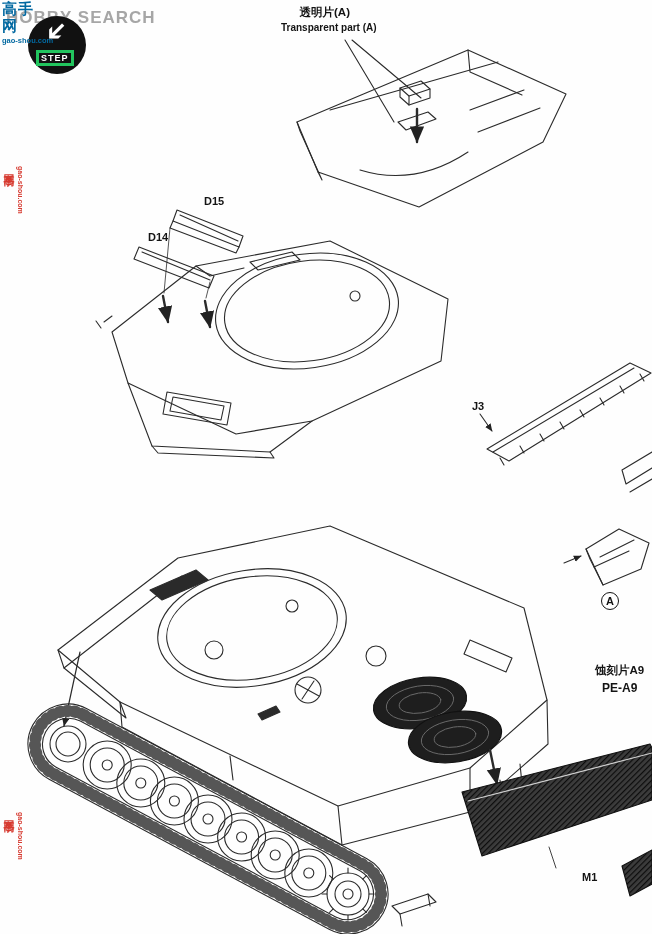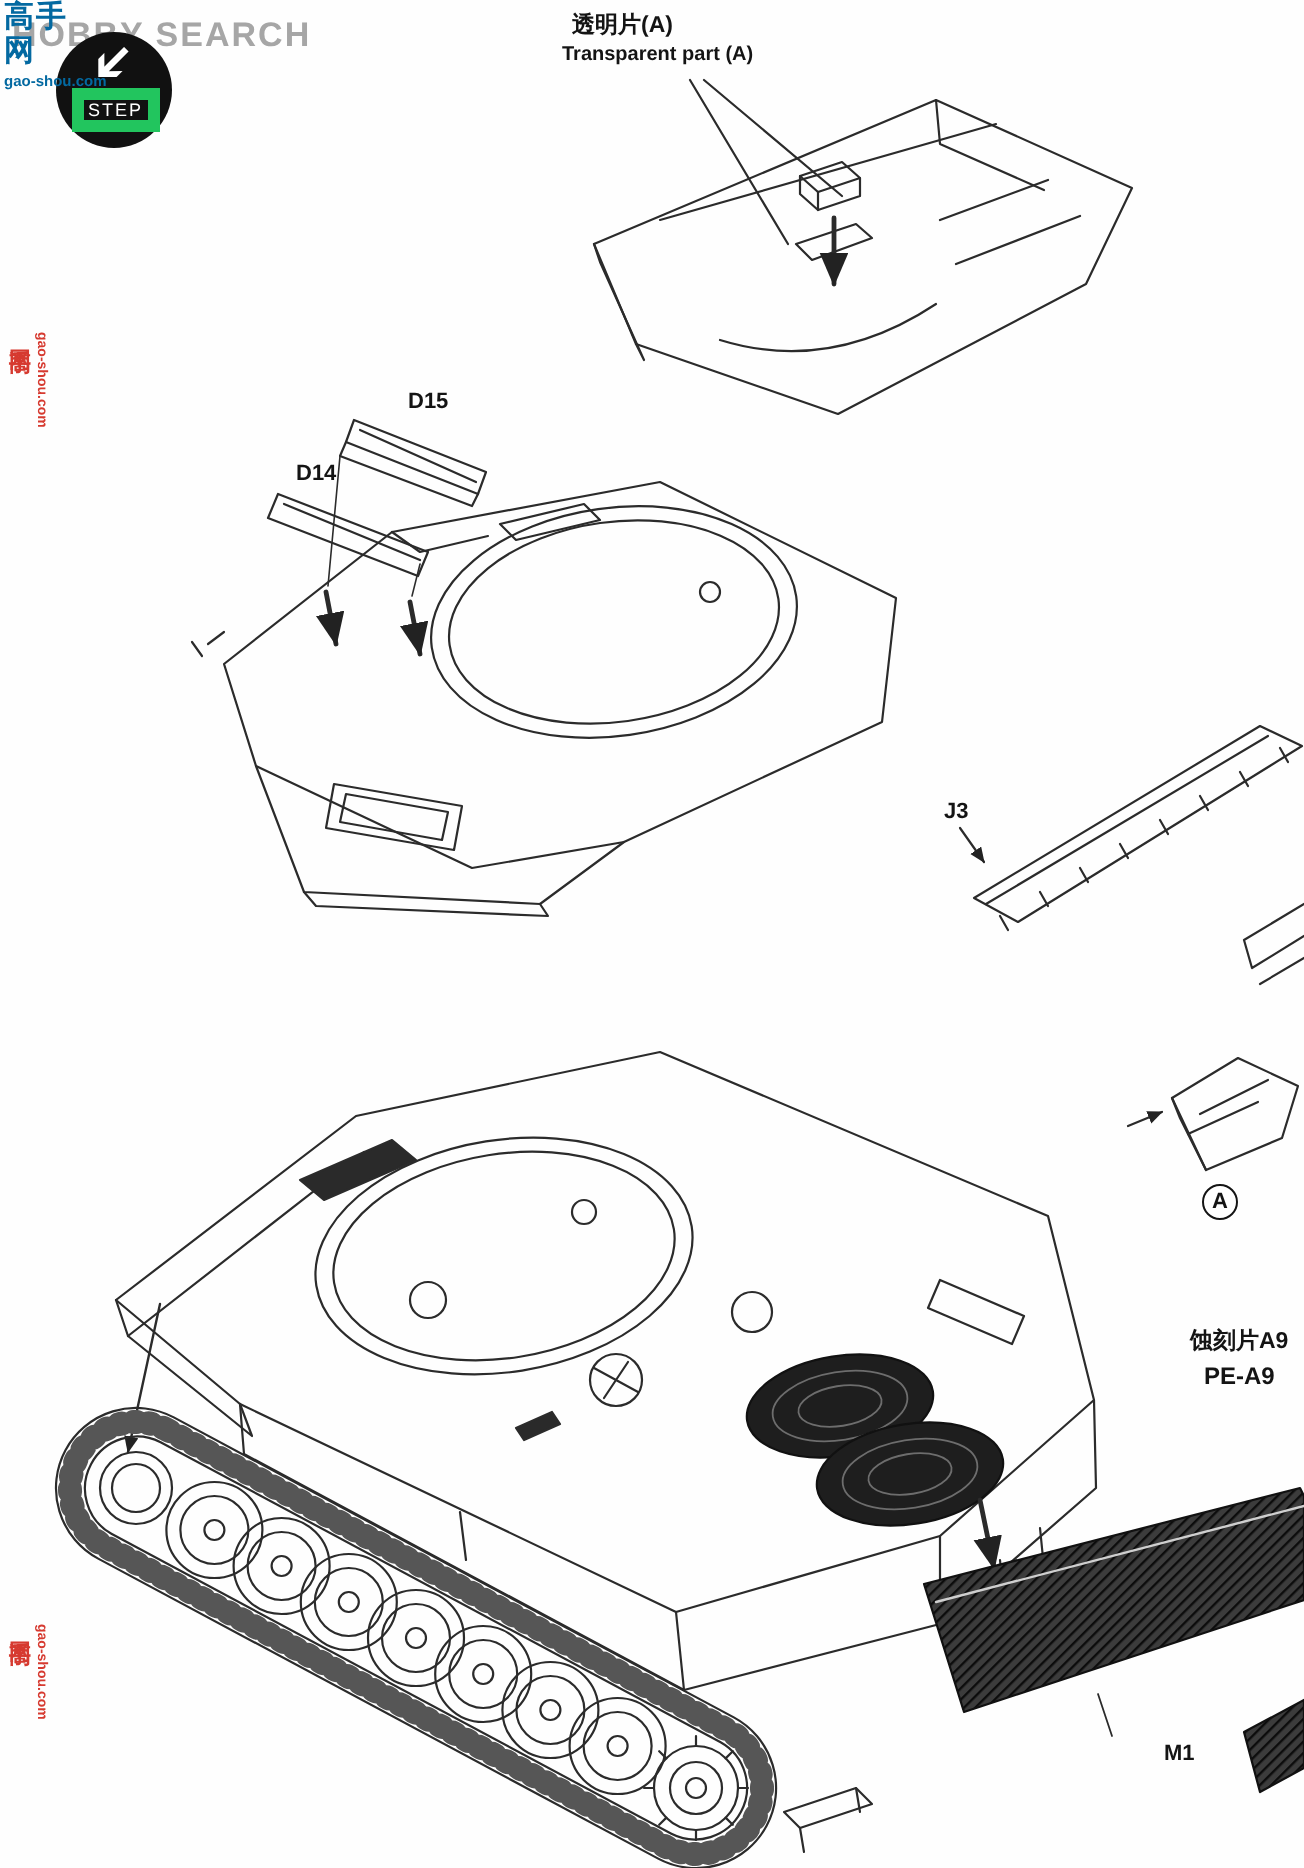--- a/index.html
+++ b/index.html
@@ -21,21 +21,21 @@
   .step-badge {
     position:absolute; left:28px; top:16px; width:58px; height:58px; z-index:4;
     background:#111; border-radius:50%;
   }
   .step-badge .arrow {
     position:absolute; left:17px; top:2px; color:#fff; font-size:27px;
     transform:rotate(135deg); line-height:1;
   }
   .step-badge .step-label {
     position:absolute; left:8px; bottom:8px; color:#fff; font-size:9px;
-    font-weight:normal; letter-spacing:1px; border:6px solid #22c55e; padding:0 2px;
+    font-weight:bold; letter-spacing:1px; border:3px solid #22c55e; padding:0 2px;
     background:#111;
   }
   .stamp-top {
     position:absolute; left:2px; top:0; z-index:7; width:54px; text-align:left;
     color:#0369a1;
   }
   .stamp-top .chars {
     font-size:15px; font-weight:900; line-height:1.15; width:36px;
     word-break:break-all; letter-spacing:1px;
   }
@@ -232,21 +232,21 @@
           <line x1="556" y1="868" x2="549" y2="847" stroke-width="0.9"></line>
         </g>
 
         <path d="M392,906 L428,894 L436,902 L400,914 Z"></path>
         <path d="M400,914 L402,926 M428,894 L430,906"></path>
         <path d="M622,866 L652,850 L652,884 L630,896 Z" fill="url(#hatch)" stroke="#111"></path>
       </g>
     </g>
   </svg>
 
-  <div class="lbl" style="left:286px; top:5px; width:64px; text-align:left; font-size:11.5px;">透明片(A)</div>
+  <div class="lbl" style="left:286px; top:5px; width:64px; text-align:right; font-size:11.5px;">透明片(A)</div>
   <div class="lbl" style="left:281px; top:22px; font-size:10px;">Transparent part (A)</div>
 
   <div class="lbl" style="left:177px; top:195px; font-size:11px;margin-left:27px;">D15</div>
   <div class="lbl" style="left:136px; top:231px; font-size:11px;padding-left:12px;">D14</div>
 
   <div class="lbl" style="left:472px; top:400px; font-size:11px;">J3</div>
 
   <div class="circle-label" style="left:601px; top:592px;">A</div>
 
   <div class="lbl" style="left:595px; top:663px; font-size:11.5px;">蚀刻片A9</div>

